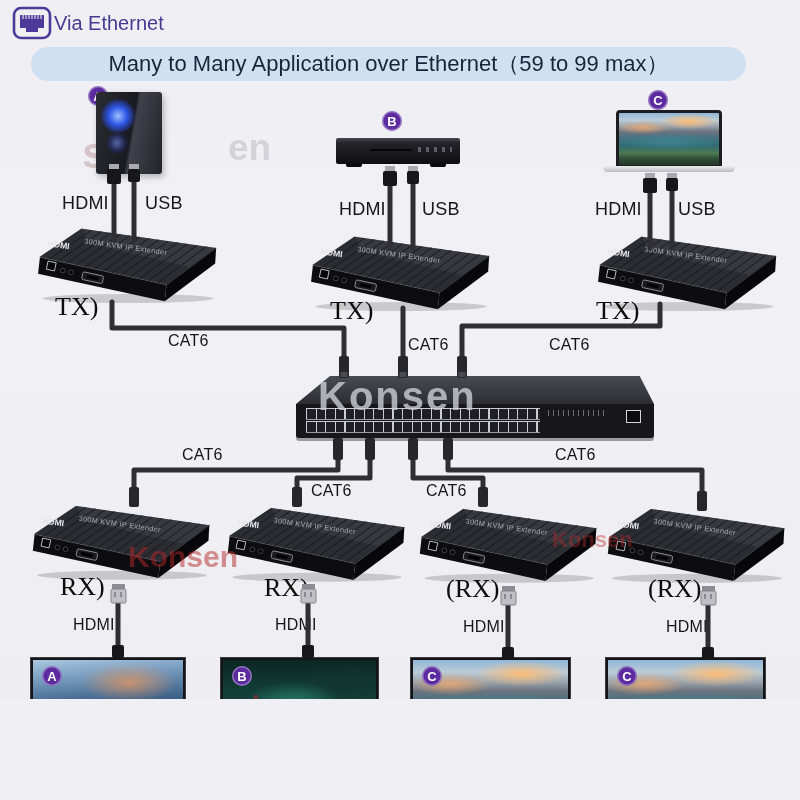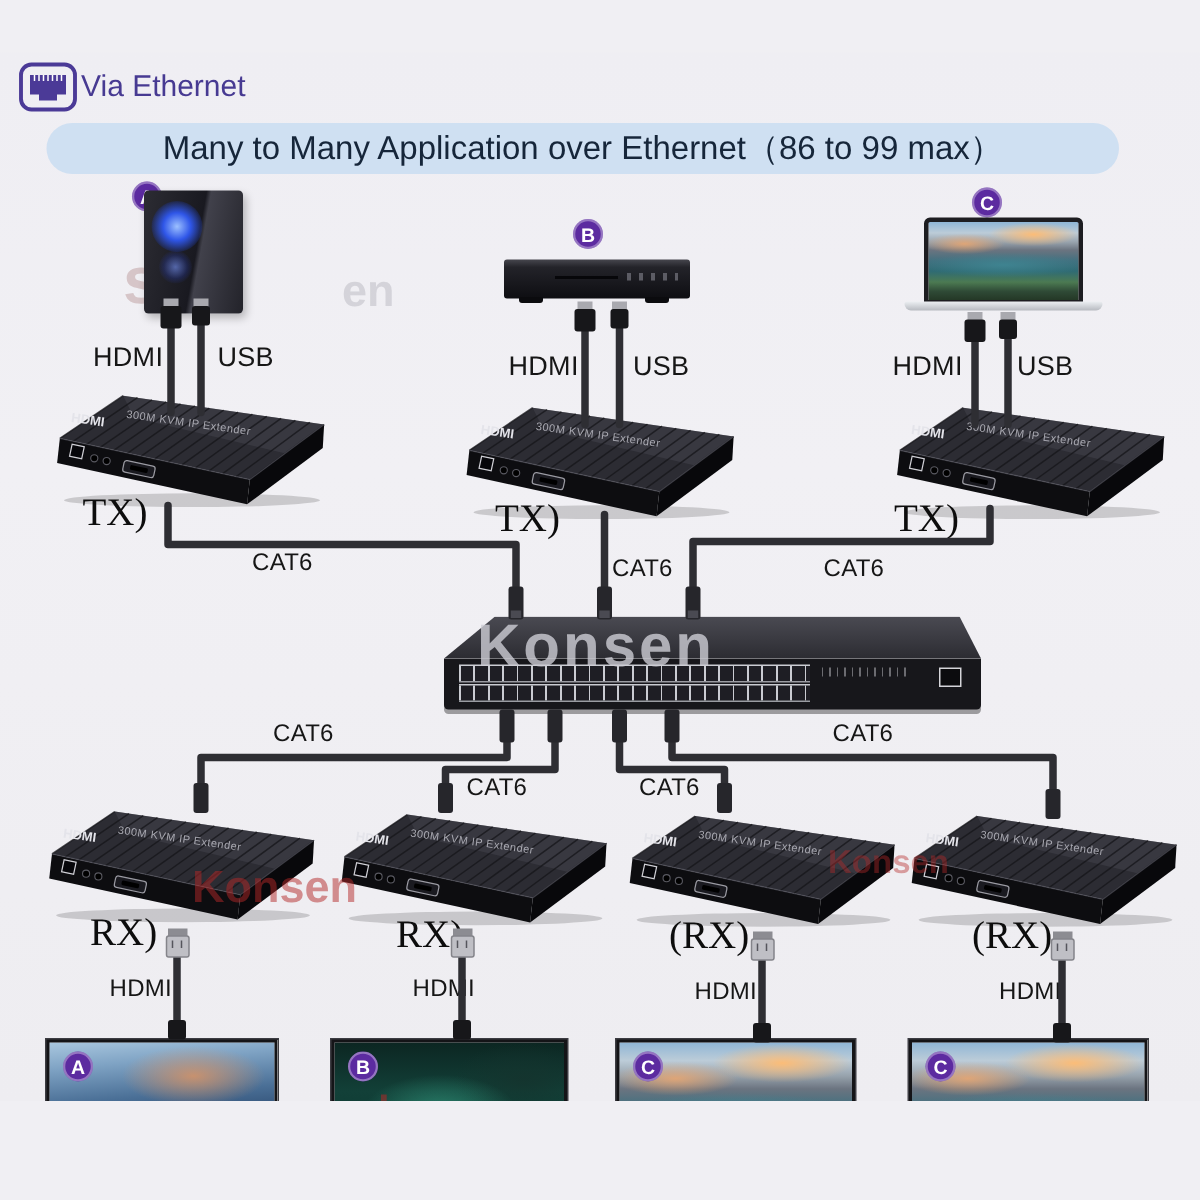--- a/index.html
+++ b/index.html
@@ -1,18 +1,18 @@
 <!DOCTYPE html>
 <html><head>
 <meta charset="utf-8">
 <style>
   html,body{margin:0;padding:0;background:#f0eff3;}
   #canvas{position:relative;width:800px;height:699px;overflow:hidden;
     background:linear-gradient(180deg,#efeef3 0%,#f1f0f4 40%,#eeedf1 100%);
-    font-family:"Liberation Sans",sans-serif;margin-top:35px;}
+    font-family:"Liberation Sans",sans-serif;}
   .abs{position:absolute;}
   .lbl{position:absolute;color:#161616;font-size:16px;letter-spacing:.2px;white-space:nowrap;}
   .lbl-big{font-size:18px;}
   .txrx{position:absolute;font-family:"Liberation Serif",serif;font-size:26px;color:#0d0d0d;white-space:nowrap;}
   .badge{position:absolute;width:20px;height:20px;border-radius:50%;background:#5c2ba0;
     color:#fff;font-size:13px;font-weight:bold;display:flex;align-items:center;justify-content:center;
     box-shadow:0 0 0 1.5px rgba(255,255,255,.35) inset;}
   
   #hdr-label{position:absolute;left:54px;top:12px;color:#473a92;font-size:20px;font-weight:500;}
   
@@ -95,24 +95,24 @@
         <line x1="14" y1="9" x2="14" y2="13"></line>
       <line x1="17" y1="9" x2="17" y2="13"></line>
         <line x1="20" y1="9" x2="20" y2="13"></line>
       <line x1="23" y1="9" x2="23" y2="13"></line>
         <line x1="26" y1="9" x2="26" y2="13"></line>
       <line x1="29" y1="9" x2="29" y2="13"></line>
     </g>
   </svg>
   <div id="hdr-label">Via Ethernet</div>
 
-  <div id="banner">Many to Many Application over Ethernet（86 to 99 max）</div>
+  <div id="banner">Many to Many Application over Ethernet（59 to 99 max）</div>
 
   <div class="wm" style="left:82px;top:128px;font-size:44px;color:rgba(175,135,135,.4)">son</div>
-  <div class="wm" style="left:228px;top:143px;font-size:30px;color:rgba(160,160,168,.35)">en</div>
+  <div class="wm" style="left:228px;top:127px;font-size:37px;color:rgba(160,160,168,.35)">en</div>
 
   <div class="badge" style="left:88px;top:86px">A</div>
   <div class="badge" style="left:382px;top:111px">B</div>
   <div class="badge" style="left:648px;top:90px">C</div>
 
   <div id="tower">
     <div class="fan"></div>
     <div class="fan2"></div>
   </div>
   <div id="dvd">

